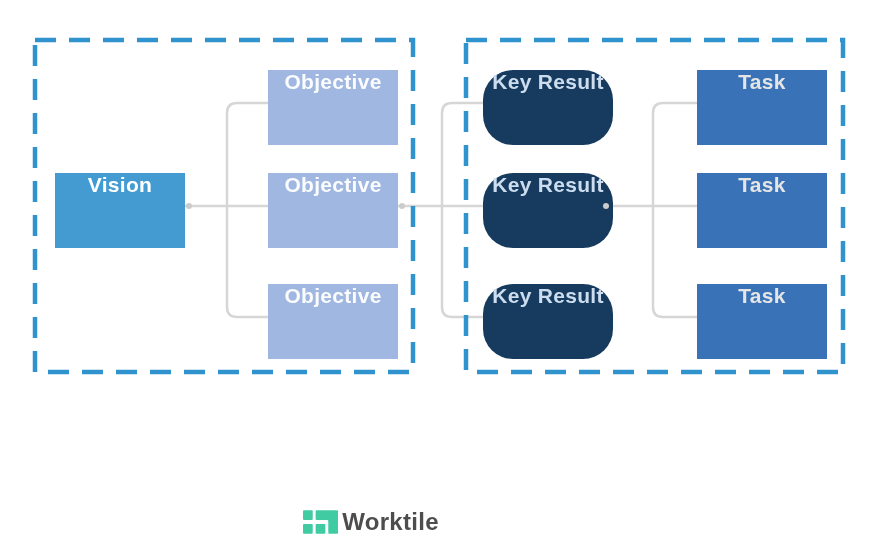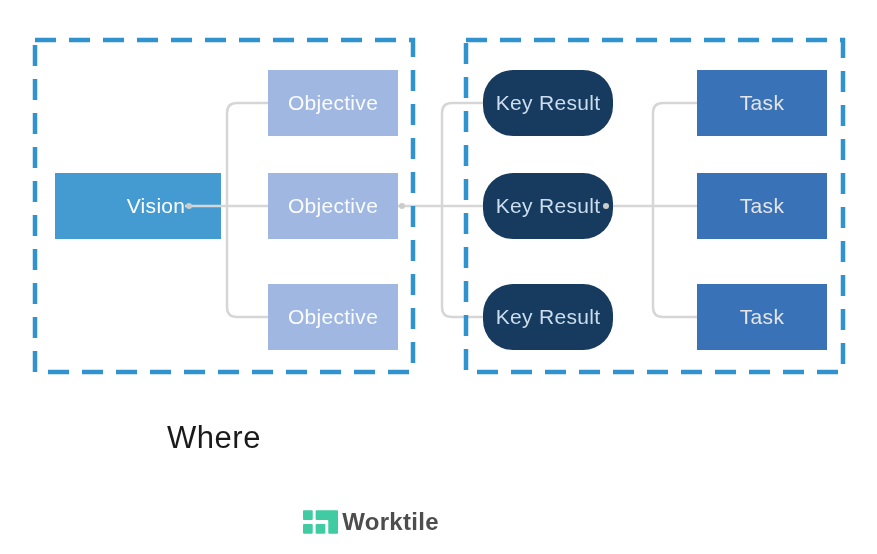--- a/index.html
+++ b/index.html
@@ -33,30 +33,31 @@
     stroke-width: 4.5;
     stroke-dasharray: 21 13;
   }
   .endpoint-dot {
     fill: #CCCCCC;
     stroke: none;
   }
   .node {
     position: absolute;
     width: 130px;
-    height: 66px;
+    height: 75px;
     display: flex;
-    align-items: center;
+    align-items: flex-start;
     justify-content: center;
     font-size: 21px;
     letter-spacing: 0.3px;
     z-index: 1;
     white-space: nowrap;
+    font-weight: bold;
   }
-  .node-vision     { background: var(--vision-fill, #449BD2);    color: #FFFFFF; padding-left: 36px; }
+  .node-vision     { background: var(--vision-fill, #449BD2);    color: #FFFFFF; }
   .node-objective  { background: var(--objective-fill, #9FB7E1); color: rgba(255,255,255,0.95); }
   .node-keyresult  { background: var(--key-result-fill, #173B5E);color: #CBDDEF; }
   .node-task       { background: var(--task-fill, #3A72B8);      color: #e5e5e5; }
 
   .col-vision    { left: 55px;  }
   .col-objective { left: 268px; }
   .col-keyresult { left: 483px; border-radius: 30px; }
   .col-task      { left: 697px; }
   .row-1 { top: 70px;  }
   .row-2 { top: 173px; }
@@ -146,21 +147,20 @@
   <div class="node node-task col-task row-1">
     <span>Task</span>
   </div>
   <div class="node node-task col-task row-2">
     <span>Task</span>
   </div>
   <div class="node node-task col-task row-3">
     <span>Task</span>
   </div>
 
-  <div class="panel-label panel-label-where">Where</div>
 
   <div class="brand-footer">
     <svg class="brand-icon" viewBox="0 0 36 24" xmlns="http://www.w3.org/2000/svg">
       <rect class="tile" x="0" y="0" width="10" height="10" rx="1"></rect>
       <rect class="tile" x="0" y="14" width="10" height="10" rx="1"></rect>
       <rect class="tile" x="13" y="14" width="10" height="10" rx="1"></rect>
       <path class="tile" d="M14,0 H35 Q36,0 36,1 V23 Q36,24 35,24 H27 Q26,24 26,23 V11 Q26,10 25,10 H14 Q13,10 13,9 V1 Q13,0 14,0 Z"></path>
     </svg>
     <span class="brand-name">Worktile</span>
   </div>

